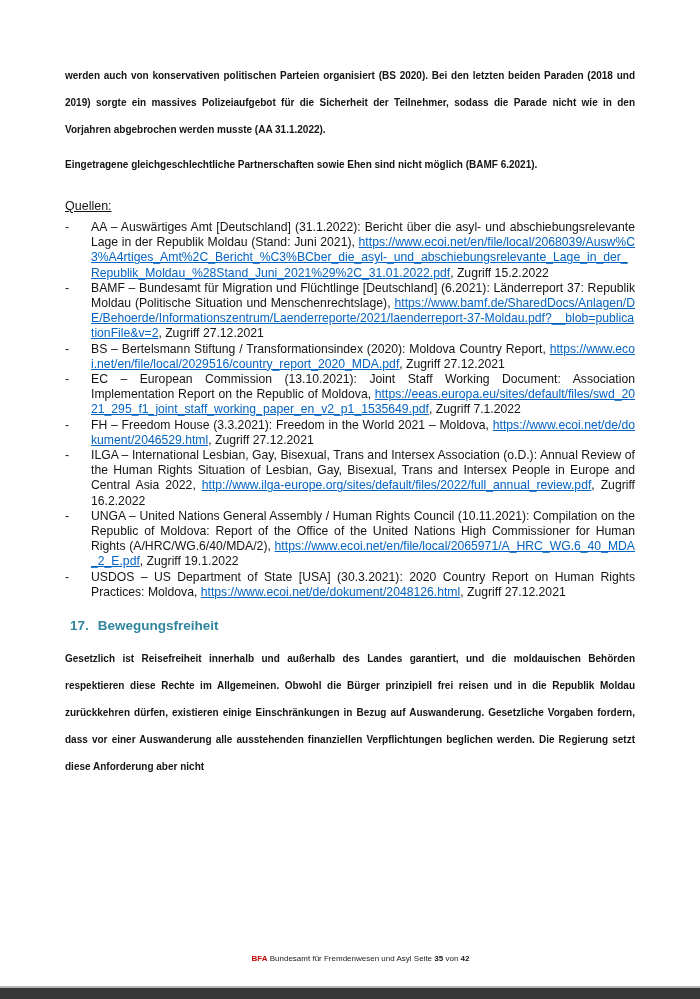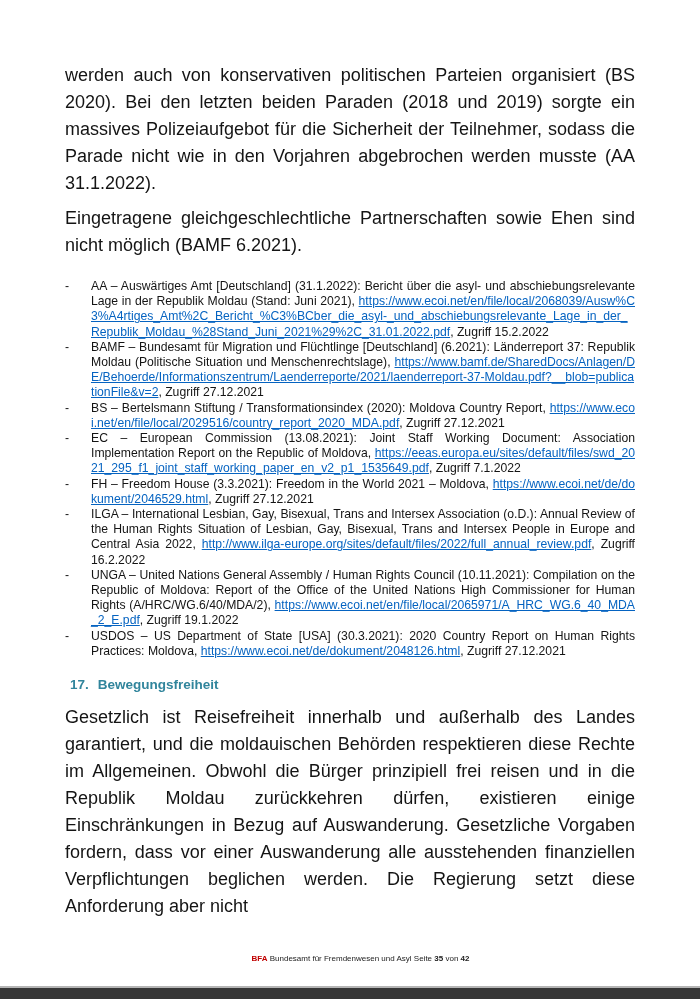--- a/index.html
+++ b/index.html
@@ -11,23 +11,24 @@
     position:relative;
     overflow:hidden;
   }
   .page {
     position:relative;
     width:700px; height:999px;
     background:#ffffff;
     padding:62px 65px 0 65px;
   }
   .body-para {
-    font-size:18px;
+    font-size:10px;
     line-height:27px;
     text-align:justify;
+    font-weight:bold;
   }
   .para-1 { margin-bottom:8px; }
   .para-2 { margin-bottom:20px; }
   .sources-heading {
     font-size:12.5px;
     line-height:17px;
     margin-bottom:5px;
   }
   .sources-heading .underlined { text-decoration:underline; }
   .sources-list { }
@@ -71,40 +72,41 @@
 </style>
 </head>
 <body>
 
 <div class="page">
 
   <p class="body-para para-1">werden auch von konservativen politischen Parteien organisiert (BS 2020). Bei den letzten beiden Paraden (2018 und 2019) sorgte ein massives Polizeiaufgebot für die Sicherheit der Teilnehmer, sodass die Parade nicht wie in den Vorjahren abgebrochen werden musste (AA 31.1.2022).</p>
 
   <p class="body-para para-2">Eingetragene gleichgeschlechtliche Partnerschaften sowie Ehen sind nicht möglich (BAMF 6.2021).</p>
 
+  <p class="sources-heading"><span class="underlined">Quellen:</span></p>
 
   <div class="sources-list">
   <div class="source-item">
     <span class="bullet">-</span>
     <span class="source-text"><span>AA – Auswärtiges Amt [Deutschland] (31.1.2022): Bericht über die asyl- und abschiebungsrelevante Lage in der Republik Moldau (Stand: Juni 2021), </span><a class="source-link" href="#">https://www.ecoi.net/en/file/local/2068039/Ausw%C3%A4rtiges_Amt%2C_Bericht_%C3%BCber_die_asyl-_und_abschiebungsrelevante_Lage_in_der_Republik_Moldau_%28Stand_Juni_2021%29%2C_31.01.2022.pdf</a><span>, Zugriff 15.2.2022</span></span>
   </div>
 
   <div class="source-item">
     <span class="bullet">-</span>
     <span class="source-text"><span>BAMF – Bundesamt für Migration und Flüchtlinge [Deutschland] (6.2021): Länderreport 37: Republik Moldau (Politische Situation und Menschenrechtslage), </span><a class="source-link" href="#">https://www.bamf.de/SharedDocs/Anlagen/DE/Behoerde/Informationszentrum/Laenderreporte/2021/laenderreport-37-Moldau.pdf?__blob=publicationFile&amp;v=2</a><span>, Zugriff 27.12.2021</span></span>
   </div>
 
   <div class="source-item">
     <span class="bullet">-</span>
     <span class="source-text"><span>BS – Bertelsmann Stiftung / Transformationsindex (2020): Moldova Country Report, </span><a class="source-link" href="#">https://www.ecoi.net/en/file/local/2029516/country_report_2020_MDA.pdf</a><span>, Zugriff 27.12.2021</span></span>
   </div>
 
   <div class="source-item">
     <span class="bullet">-</span>
-    <span class="source-text"><span>EC – European Commission (13.08.2021): Joint Staff Working Document: Association Implementation Report on the Republic of Moldova, </span><a class="source-link" href="#">https://eeas.europa.eu/sites/default/files/swd_2021_295_f1_joint_staff_working_paper_en_v2_p1_1535649.pdf</a><span>, Zugriff 7.1.2022</span></span>
+    <span class="source-text"><span>EC – European Commission (13.10.2021): Joint Staff Working Document: Association Implementation Report on the Republic of Moldova, </span><a class="source-link" href="#">https://eeas.europa.eu/sites/default/files/swd_2021_295_f1_joint_staff_working_paper_en_v2_p1_1535649.pdf</a><span>, Zugriff 7.1.2022</span></span>
   </div>
 
   <div class="source-item">
     <span class="bullet">-</span>
     <span class="source-text"><span>FH – Freedom House (3.3.2021): Freedom in the World 2021 – Moldova, </span><a class="source-link" href="#">https://www.ecoi.net/de/dokument/2046529.html</a><span>, Zugriff 27.12.2021</span></span>
   </div>
 
   <div class="source-item">
     <span class="bullet">-</span>
     <span class="source-text"><span>ILGA – International Lesbian, Gay, Bisexual, Trans and Intersex Association (o.D.): Annual Review of the Human Rights Situation of Lesbian, Gay, Bisexual, Trans and Intersex People in Europe and Central Asia 2022, </span><a class="source-link" href="#">http://www.ilga-europe.org/sites/default/files/2022/full_annual_review.pdf</a><span>, Zugriff 16.2.2022</span></span>

